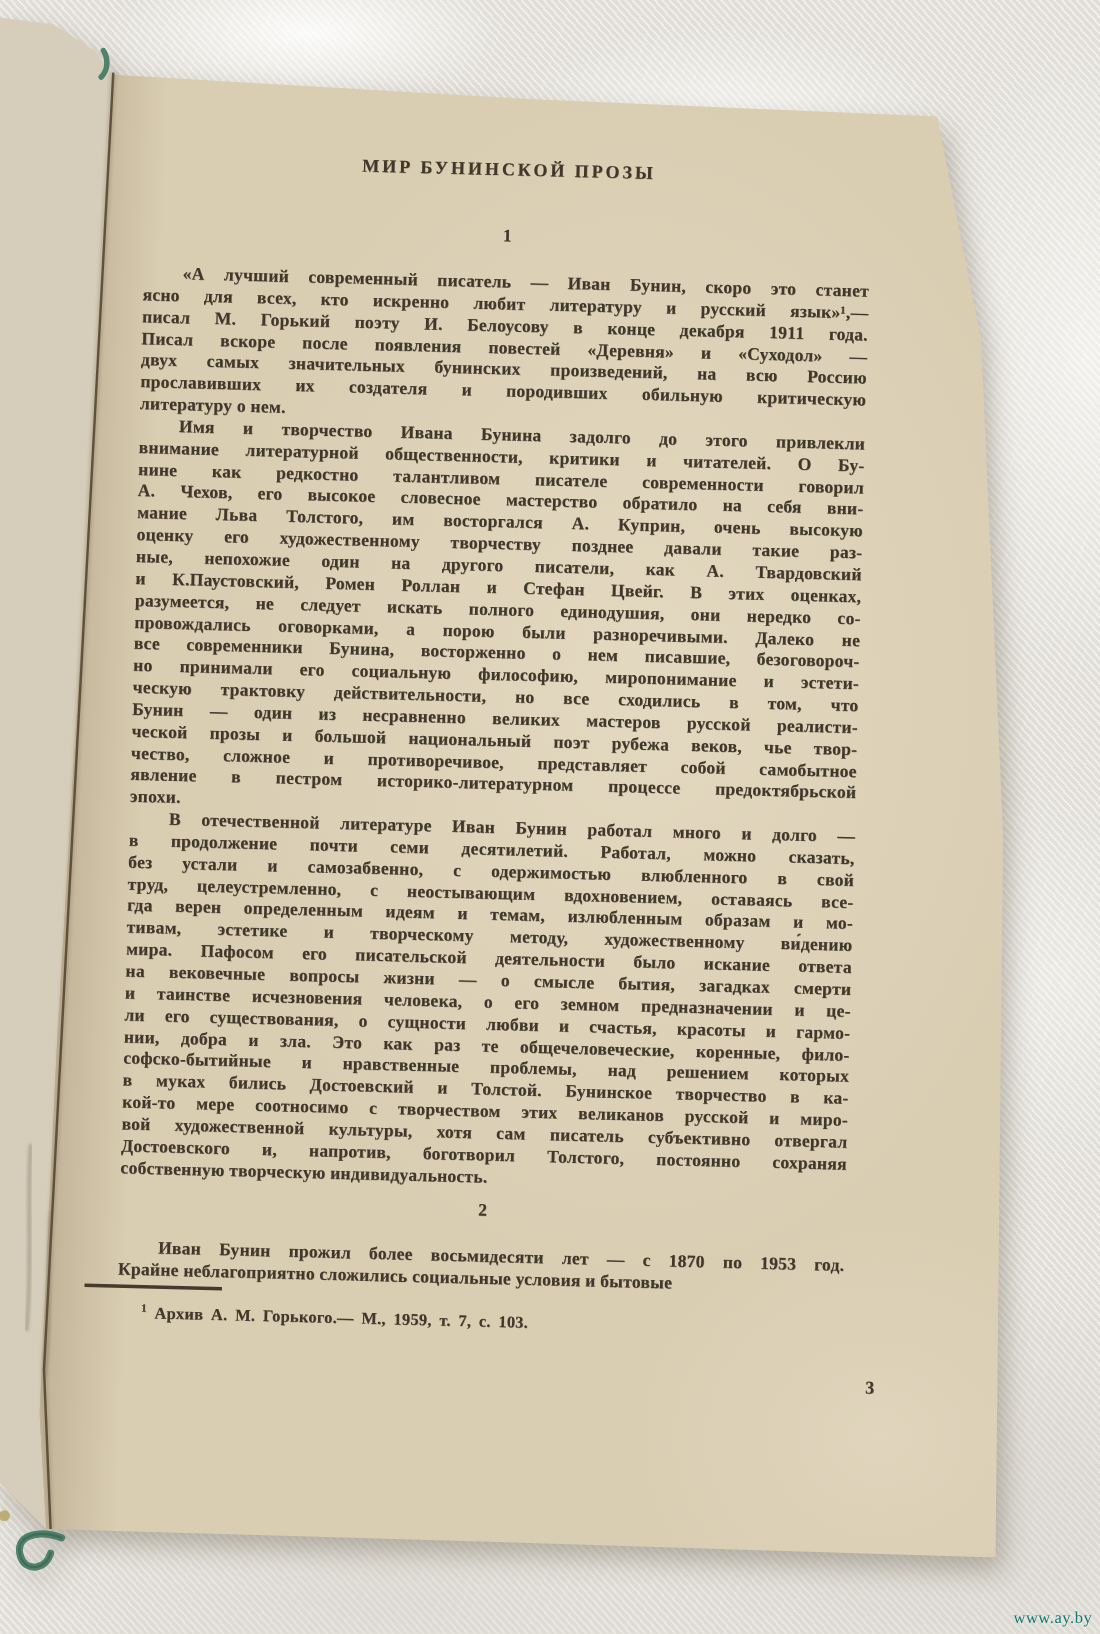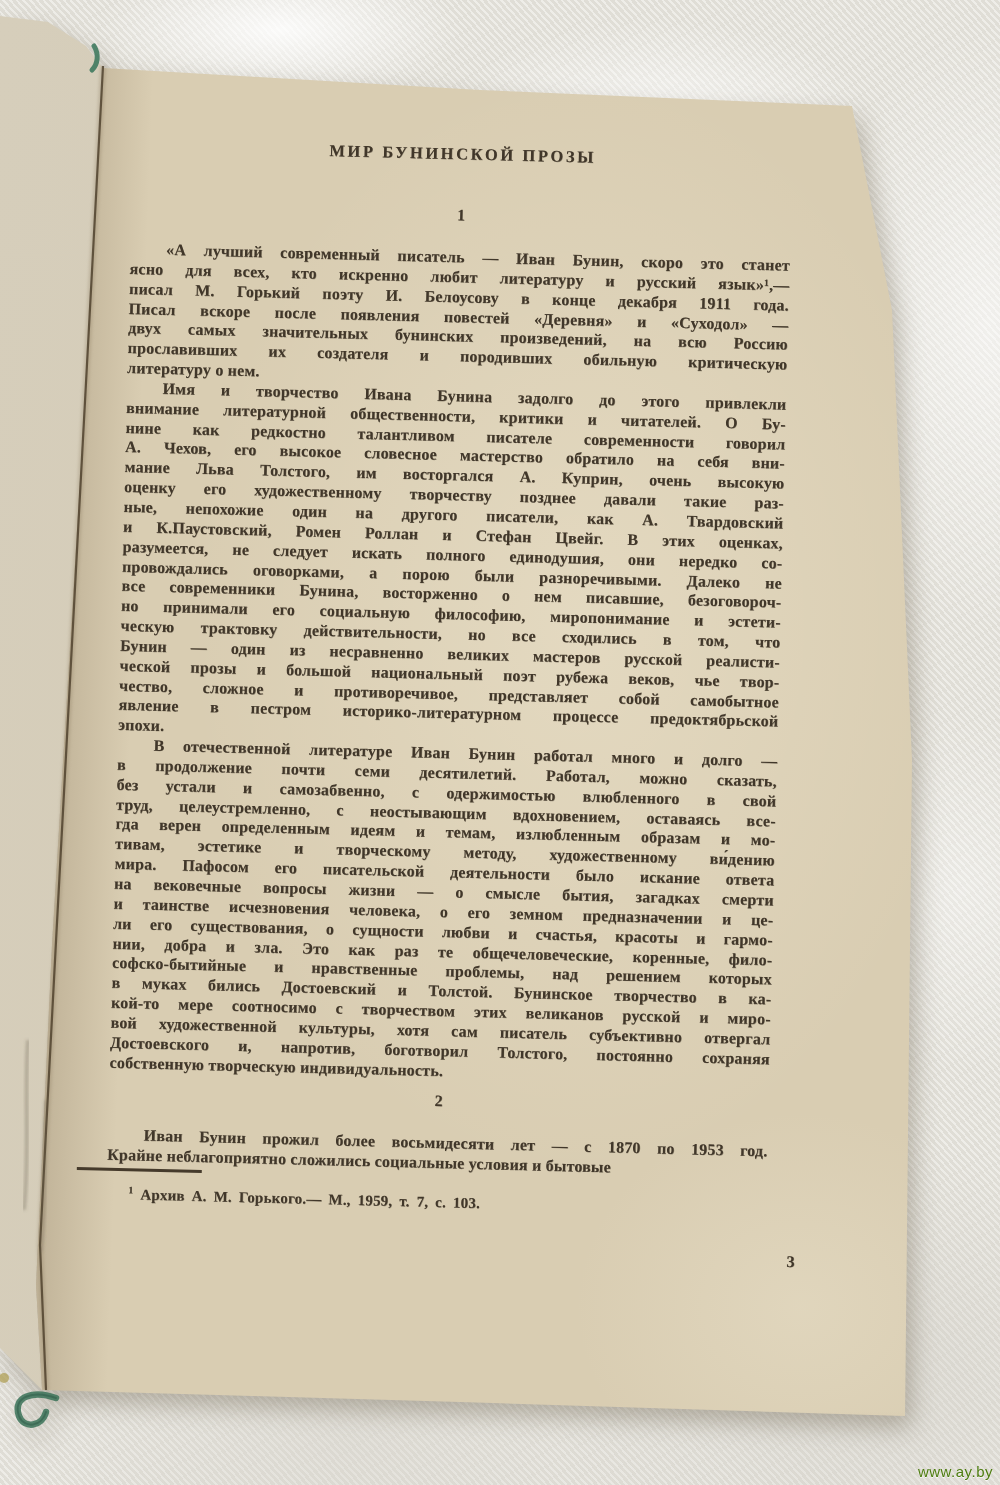--- a/index.html
+++ b/index.html
@@ -66,22 +66,22 @@
   }
   .line.first { padding-left:36px; }
   .line.end { text-align-last:left; }
   .rule { margin-top:3px; margin-left:-30px; width:125px; height:2.5px; background:#453a2b; }
   .footnote { margin-top:15px; padding-left:22px; font-size:15px; letter-spacing:.2px; word-spacing:3px; }
   .footnote sup { font-size:10px; line-height:0; }
   .pagenum { position:absolute; top:1100px; right:-30px; font-size:16.5px; }
   
   .watermark {
     position:absolute; right:7px; bottom:5px;
-    font-family:Liberation Sans, sans-serif;
-    font-size:15px; color:#4d7c0f; letter-spacing:.5px;
+    font-family:Liberation Serif, serif;
+    font-size:15px; color:#0f766e; letter-spacing:.5px;
     text-shadow:0 1px 0 rgba(255,255,255,.7);
   }
 </style>
 </head>
 <body>
 
 <div class="photo">
   <div class="fabric"></div>
 
   <div class="book">

